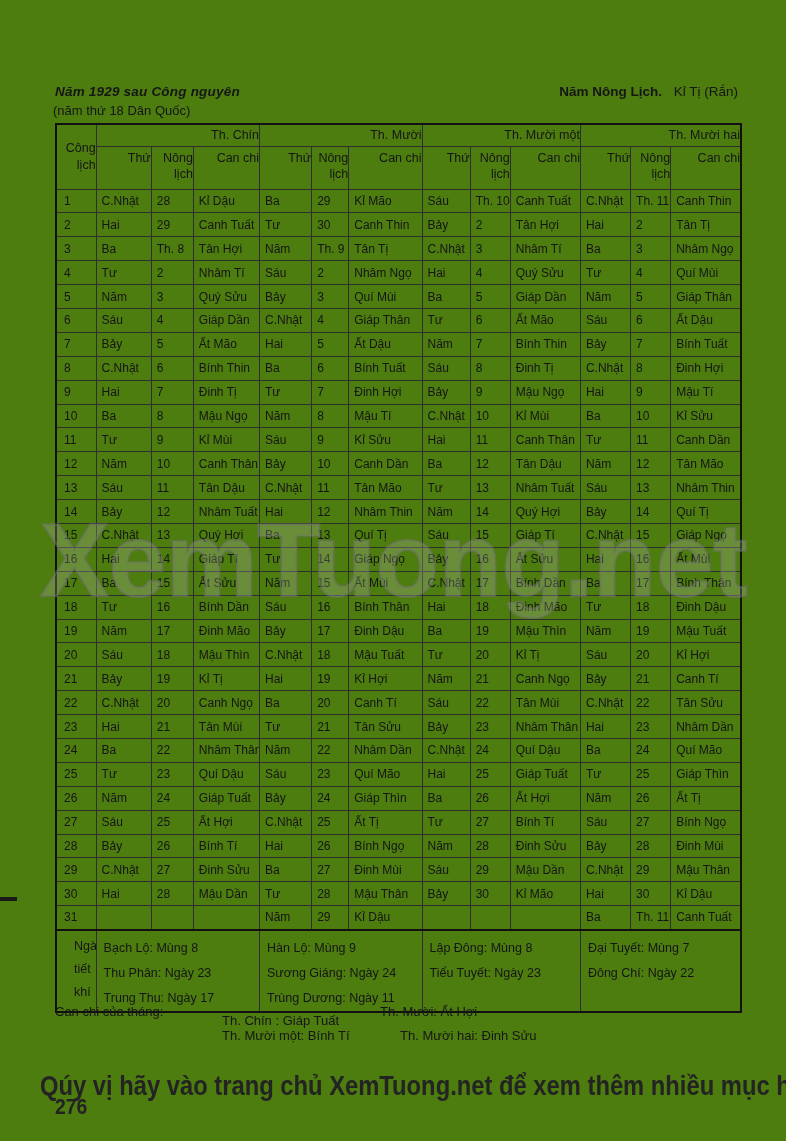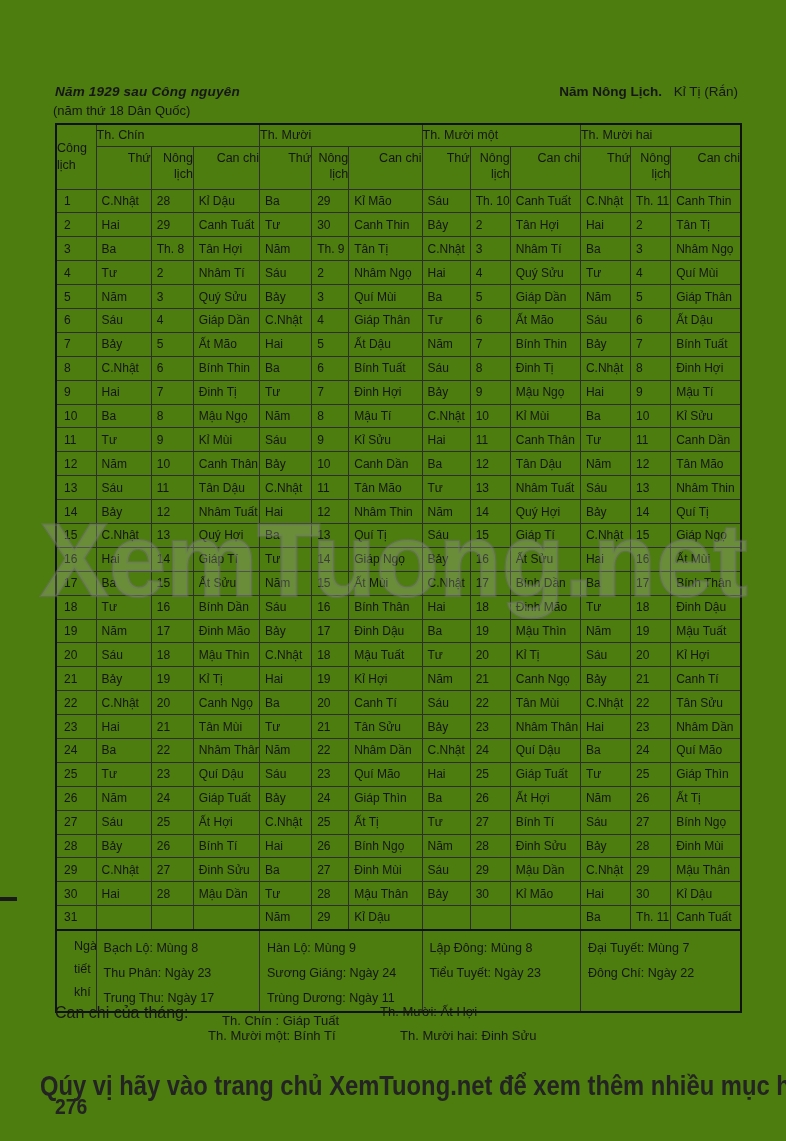--- a/index.html
+++ b/index.html
@@ -38,21 +38,21 @@
     border-collapse: collapse; table-layout: fixed;
     font-size: 12px;
     border: 2px solid #111;
   }
   table.cal th, table.cal td {
     border: 1px solid #2e2e2e;
     font-weight: normal;
     color: #151515;
   }
   tr.months th {
-    height: 22px; text-align: left; vertical-align: middle;
+    height: 22px; text-align: right; vertical-align: middle;
     font-size: 12.5px; padding: 0;
   }
   th.corner {
     text-align: center; vertical-align: middle;
     font-size: 12.5px; line-height: 1.35; padding: 0 2px;
     white-space: normal;
   }
   tr.subs th {
     height: 43px; vertical-align: top; text-align: right;
     padding: 3px 0 0 3px; font-size: 12.5px; line-height: 1.3;
@@ -79,25 +79,25 @@
     position: absolute; left: 40px; top: 502px;
     width: 760px; z-index: 5;
     font-size: 103px; font-weight: bold; white-space: nowrap;
     color: rgba(205, 205, 205, 0.22);
     -webkit-text-stroke: 2.5px rgba(115, 115, 115, 0.45);
     letter-spacing: 0px;
     pointer-events: none;
   }
 
   
-  .canchi-label { position: absolute; left: 55px; top: 1004px; font-size: 16px; text-align: right; }
+  .canchi-label { position: absolute; left: 55px; top: 1004px; font-size: 13px; text-align: right; }
   .canchi-entry { position: absolute; font-size: 13px; white-space: nowrap; }
   .cc-r0c0 { left: 222px; top: 1013px; }
   .cc-r0c1 { left: 380px; top: 1004px; }
-  .cc-r1c0 { left: 208px; top: 1028px; }
+  .cc-r1c0 { left: 222px; top: 1028px; }
   .cc-r1c1 { left: 400px; top: 1028px; }
 
   
   .footer {
     position: absolute; left: 40px; top: 1071px;
     font-size: 27px; font-weight: bold; color: #232323;
     white-space: nowrap;
     transform: scaleX(0.88); transform-origin: 0 0;
   }
   .pagenum {

